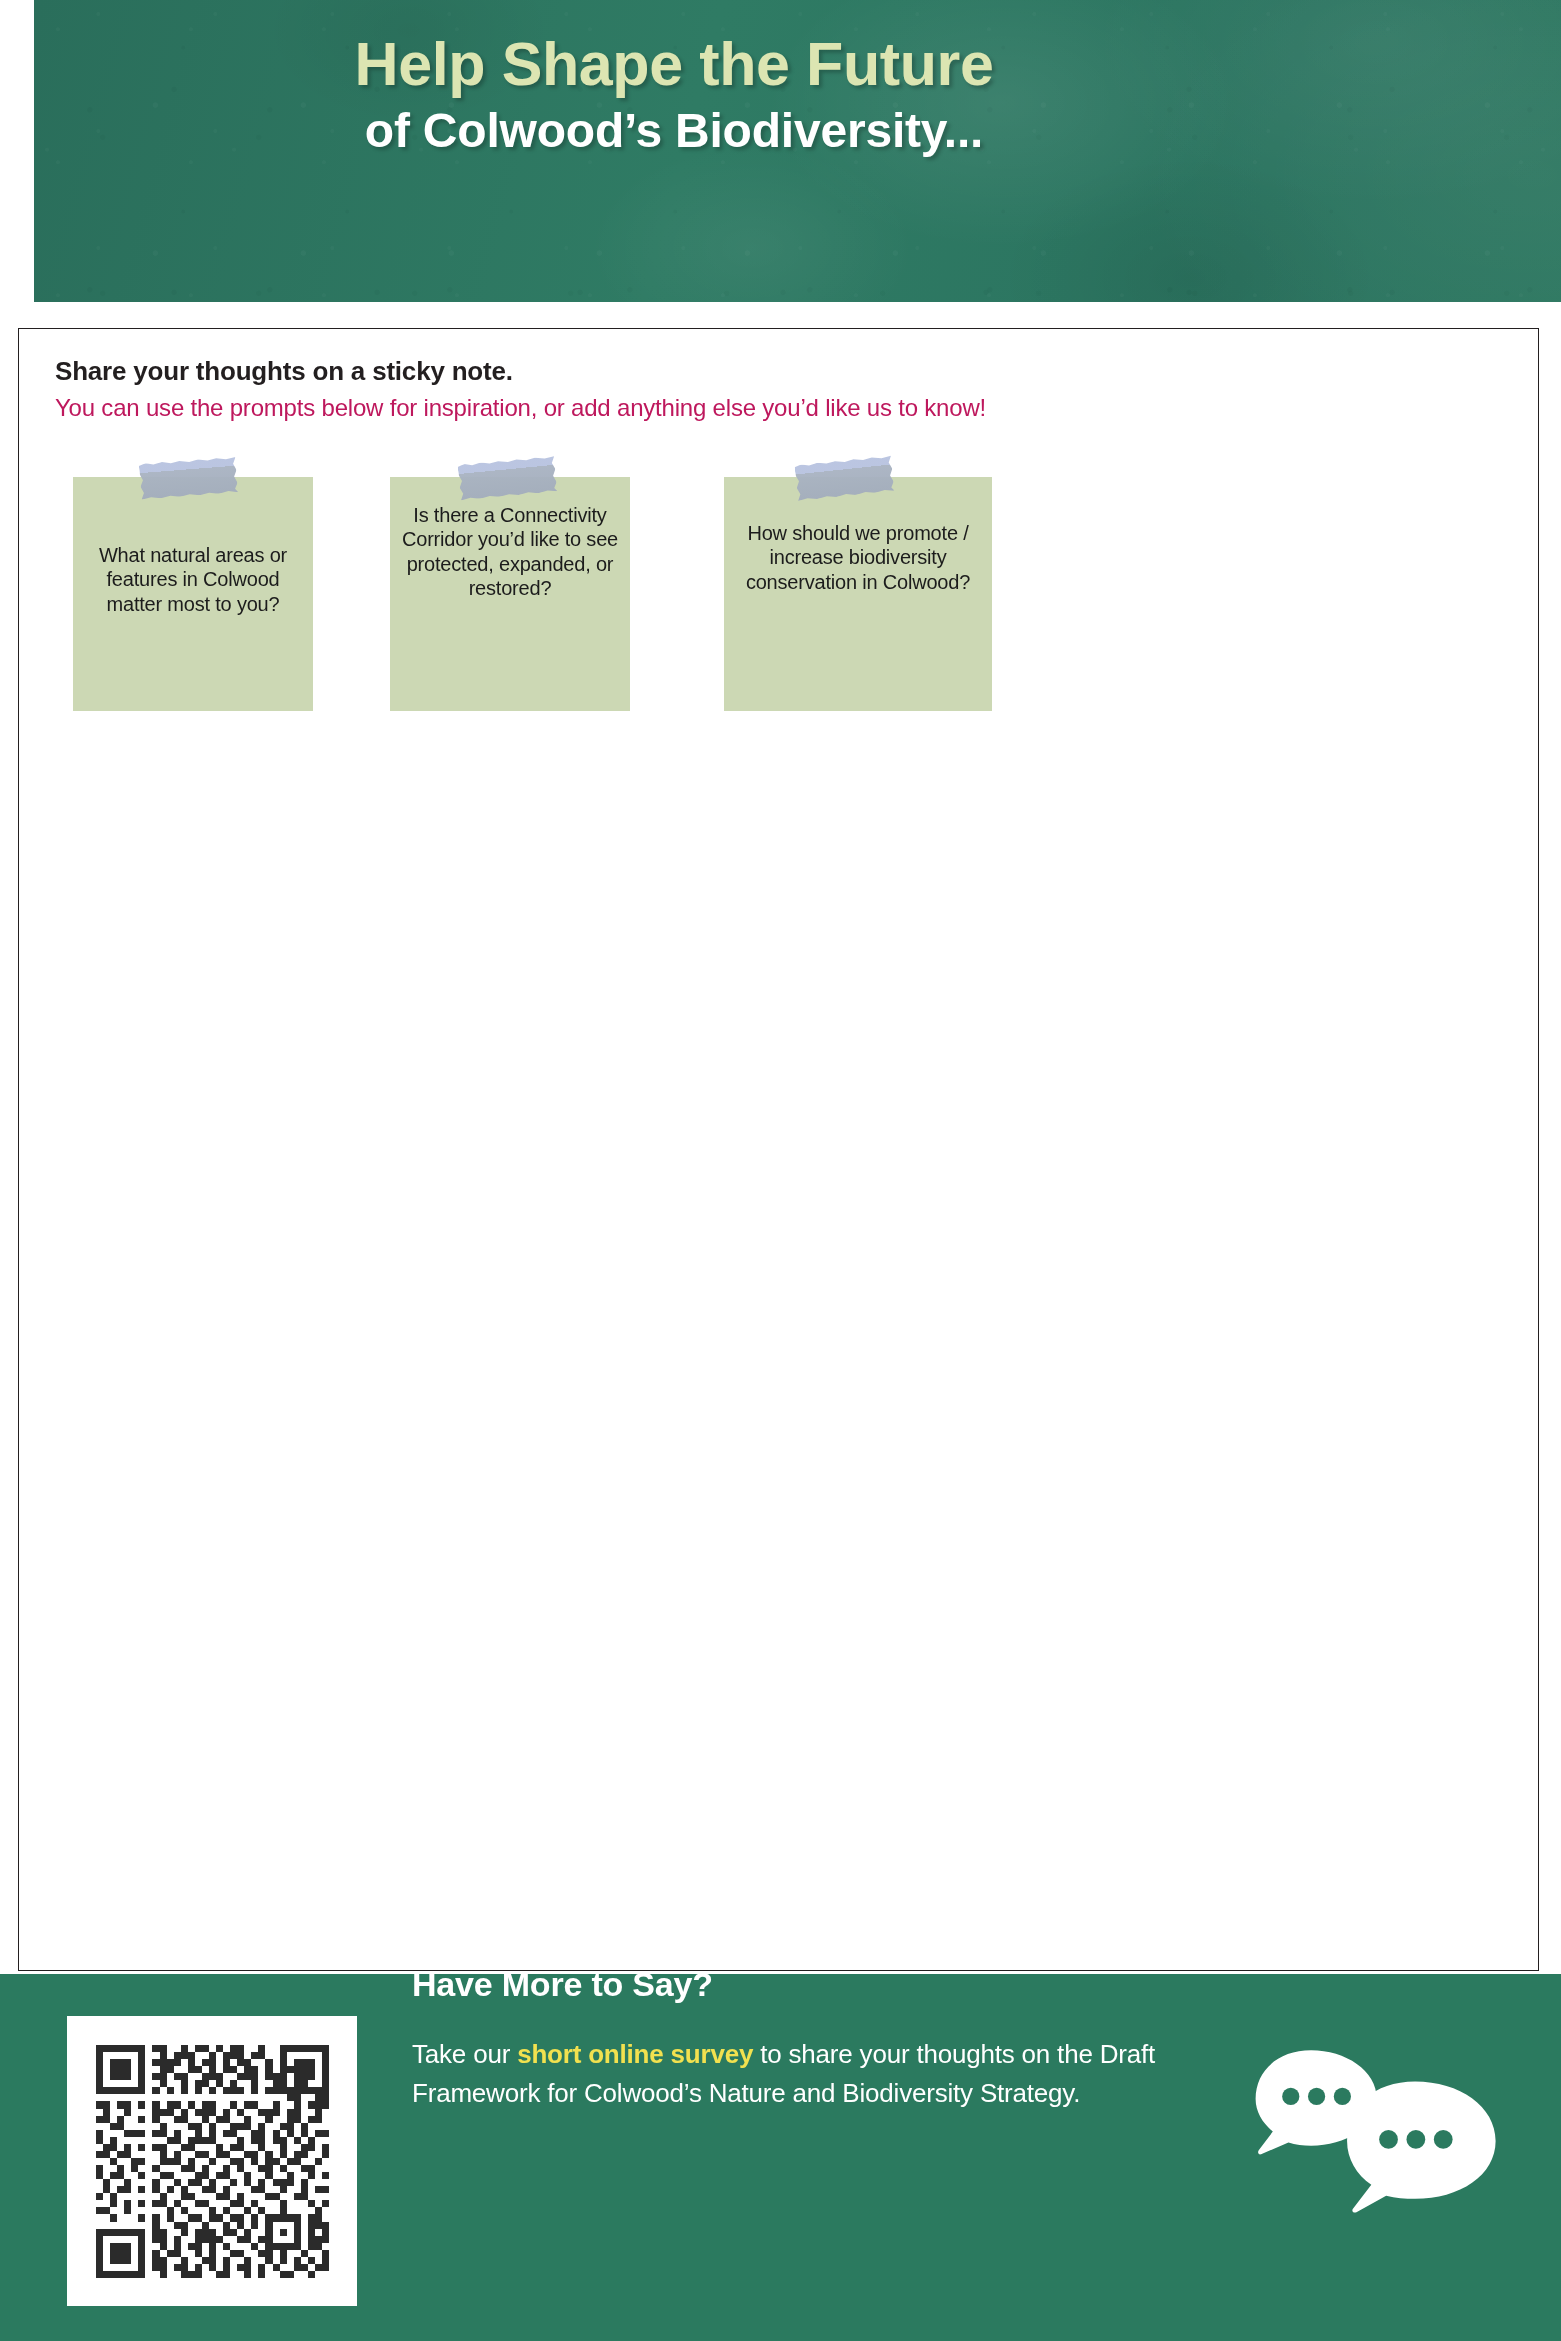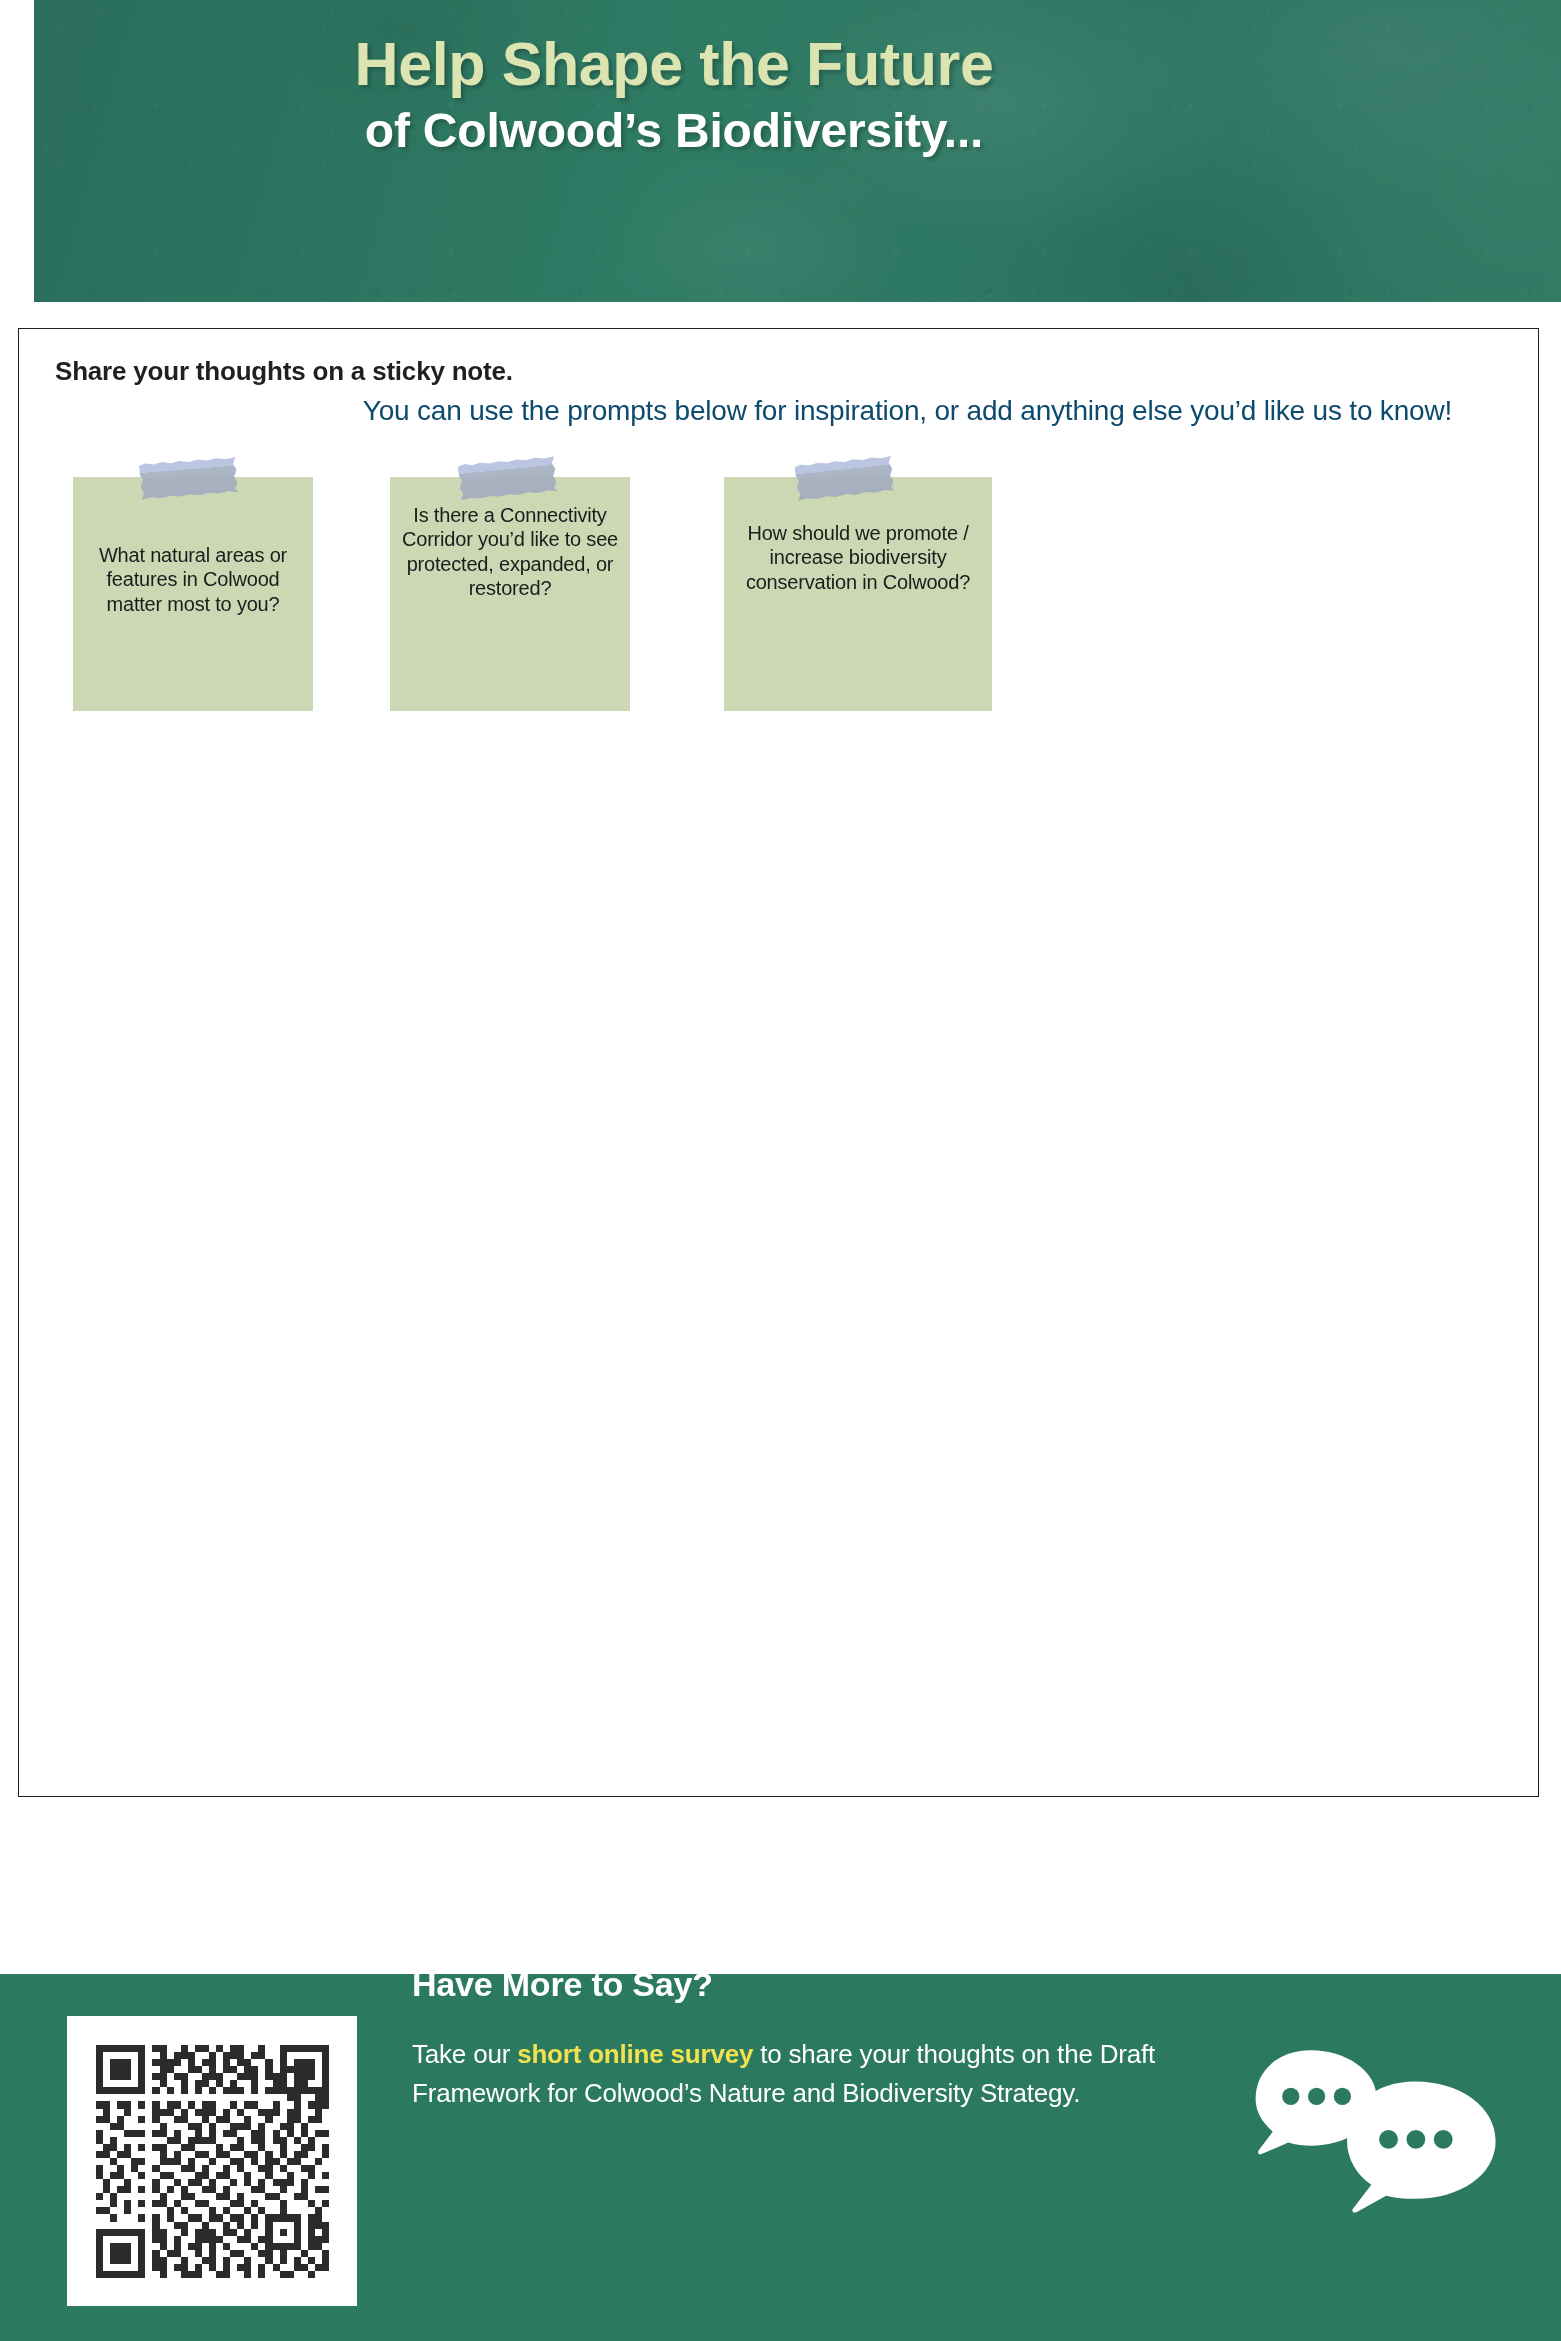--- a/index.html
+++ b/index.html
@@ -73,44 +73,43 @@
     text-shadow: 3.1px 3.1px 3.9px rgba(0,0,0,0.22);
     line-height: 1.16;
     margin-top: 4.7px;
     white-space: nowrap;
   }
 
   
   #panel {
     position: absolute;
     left: 18px; top: 328px;
-    width: 1521px; height: 1469px;
+    width: 1521px; height: 1643px;
     box-sizing: border-box;
     border: 1.6px solid #231f20;
     background: #ffffff;
   }
   #instructions {
     position: absolute;
     left: 36px; top: 25px;
     width: 1397px;
   }
   #instr-bold {
     font-size: 26px;
     font-weight: bold;
     color: #231f20;
     line-height: 1.32;
     letter-spacing: -0.2px;
   }
   #instr-sub {
-    font-size: 28px;
-    color: #0c4a6e;
+    font-size: 24px;
+    color: #be185d;
     line-height: 1.34;
     letter-spacing: -0.2px;
     margin-top: 3.9px;
-    text-align: right;
   }
 
   
   .note {
     position: absolute;
     width: 240px;
     height: 234px;
     background: #ccd8b4;
     top: 477px;
   }

